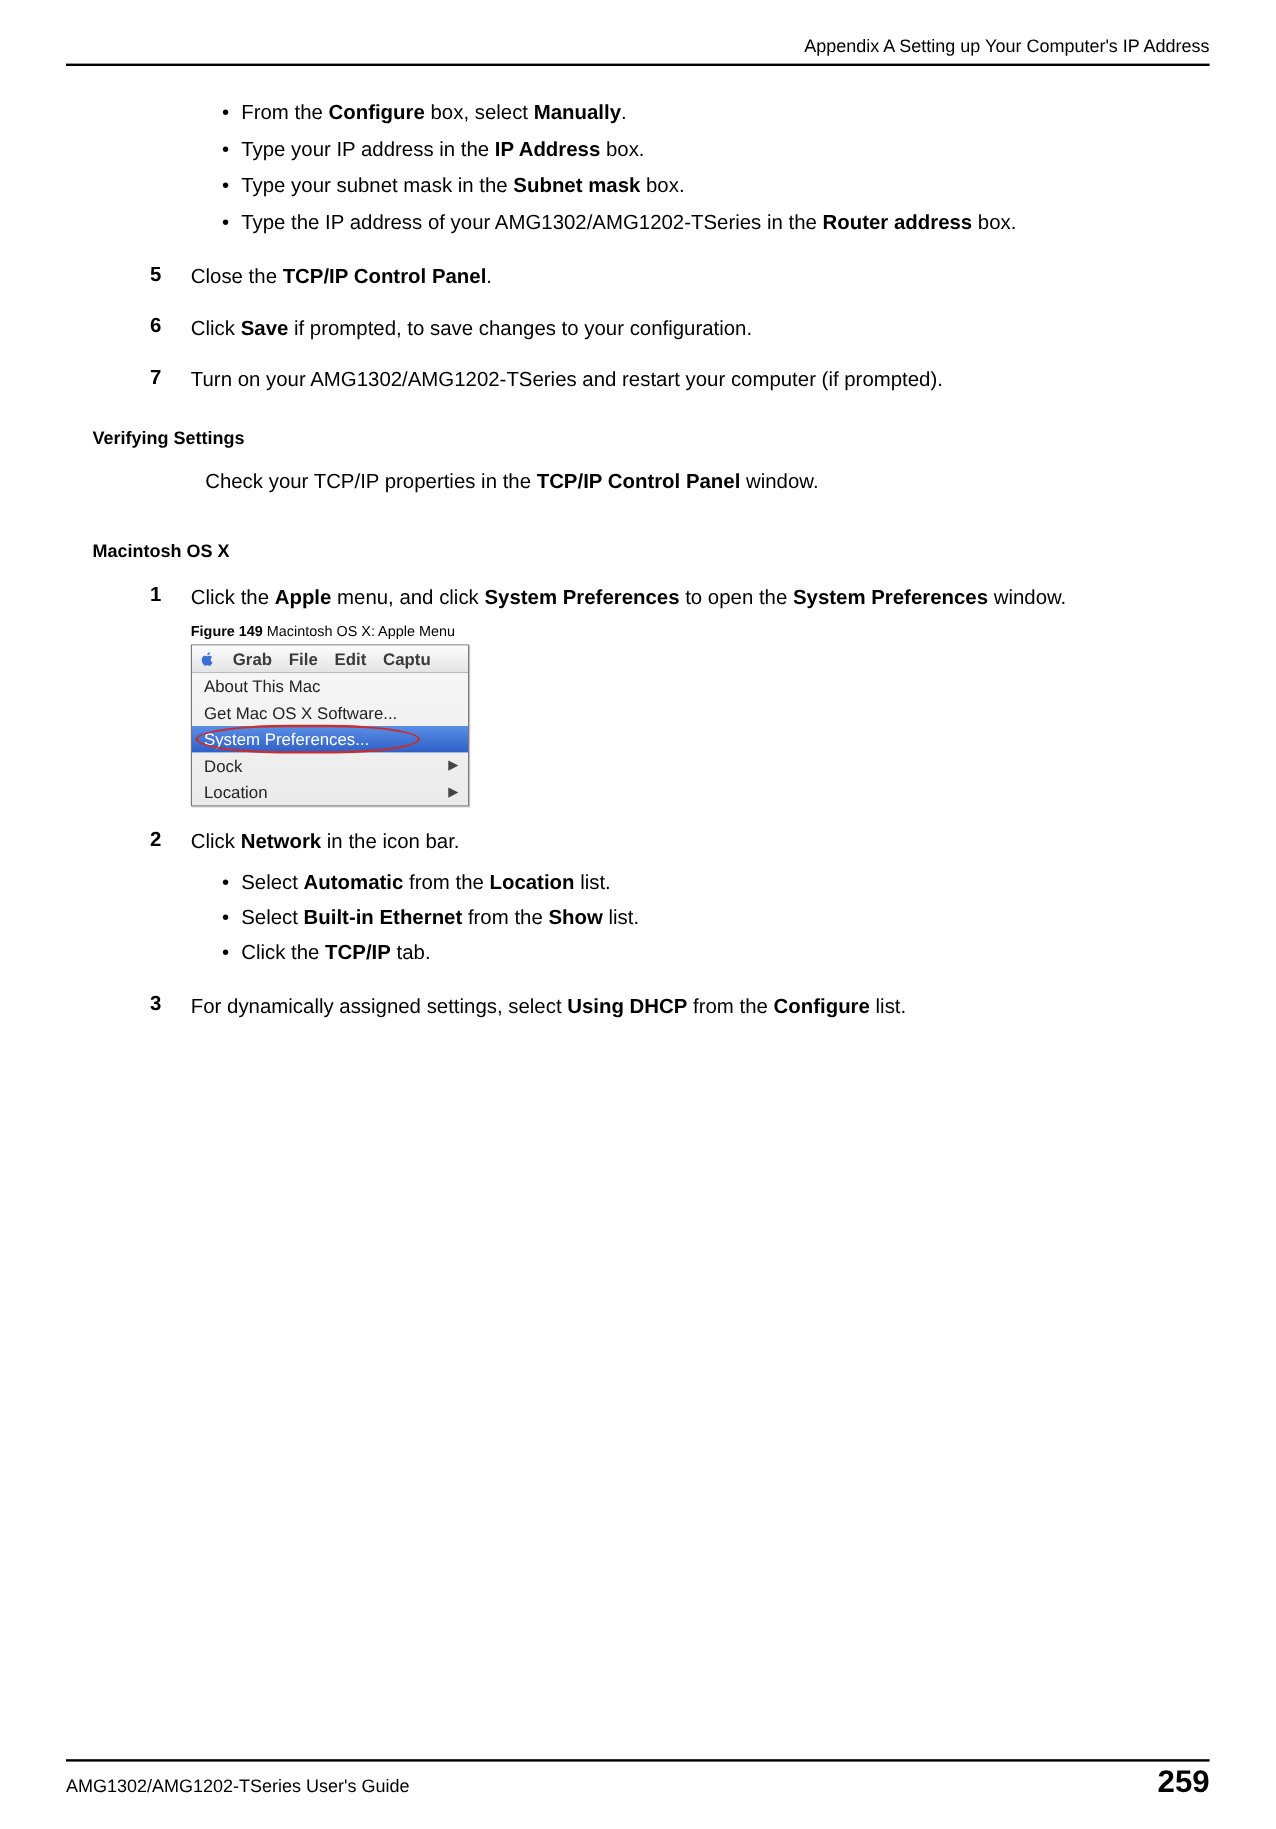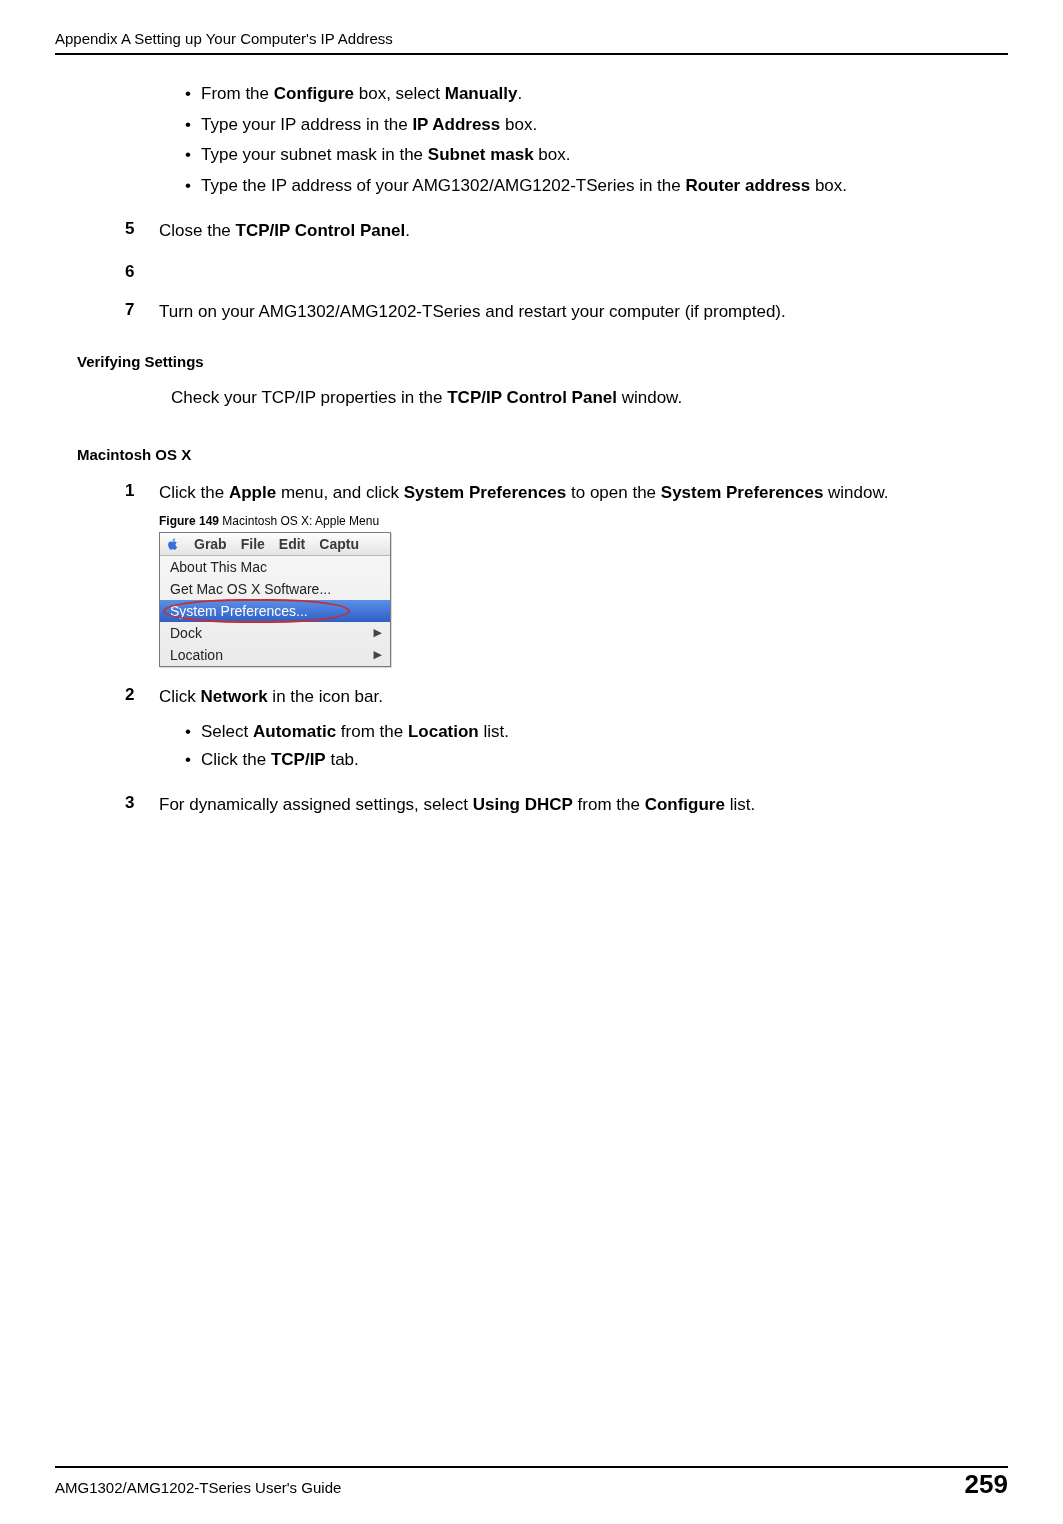--- a/index.html
+++ b/index.html
@@ -10,21 +10,21 @@
     color: #000;
   }
   .page {
     width: 1063px;
     height: 1524px;
     position: relative;
     box-sizing: border-box;
     padding: 30px 55px 0 55px;
   }
   .running-head {
-    text-align: left;
+    text-align: right;
     font-size: 15px;
     padding-bottom: 6px;
   }
   .top-rule {
     border-top: 2px solid #000;
     margin-bottom: 24px;
   }
   .bullet-list {
     margin: 0 0 18px 130px;
     padding: 0;
@@ -198,20 +198,23 @@
   </ul>
 
   <div class="num-item">
     <div class="num">5</div>
     <div class="txt">
       <span>Close the </span><span class="b">TCP/IP Control Panel</span><span>.</span>
     </div>
   </div>
   <div class="num-item">
     <div class="num">6</div>
+    <div class="txt">
+      <span>Click </span><span class="b">Save</span><span> if prompted, to save changes to your configuration.</span>
+    </div>
   </div>
   <div class="num-item">
     <div class="num">7</div>
     <div class="txt">
       <span>Turn on your AMG1302/AMG1202-TSeries and restart your computer (if prompted).</span>
     </div>
   </div>
 
   <div class="h2">Verifying Settings</div>
   <div class="body-para">
@@ -270,20 +273,23 @@
     <div class="txt">
       <span>Click </span><span class="b">Network</span><span> in the icon bar.</span>
     </div>
   </div>
 
   <ul class="sub-bullet-list">
     <li>
       <span>Select </span><span class="b">Automatic</span><span> from the </span><span class="b">Location</span><span> list.</span>
     </li>
     <li>
+      <span>Select </span><span class="b">Built-in Ethernet</span><span> from the </span><span class="b">Show</span><span> list.</span>
+    </li>
+    <li>
       <span>Click the </span><span class="b">TCP/IP</span><span> tab.</span>
     </li>
   </ul>
 
   <div class="num-item">
     <div class="num">3</div>
     <div class="txt">
       <span>For dynamically assigned settings, select </span><span class="b">Using DHCP</span><span> from the </span><span class="b">Configure</span><span> list.</span>
     </div>
   </div>

